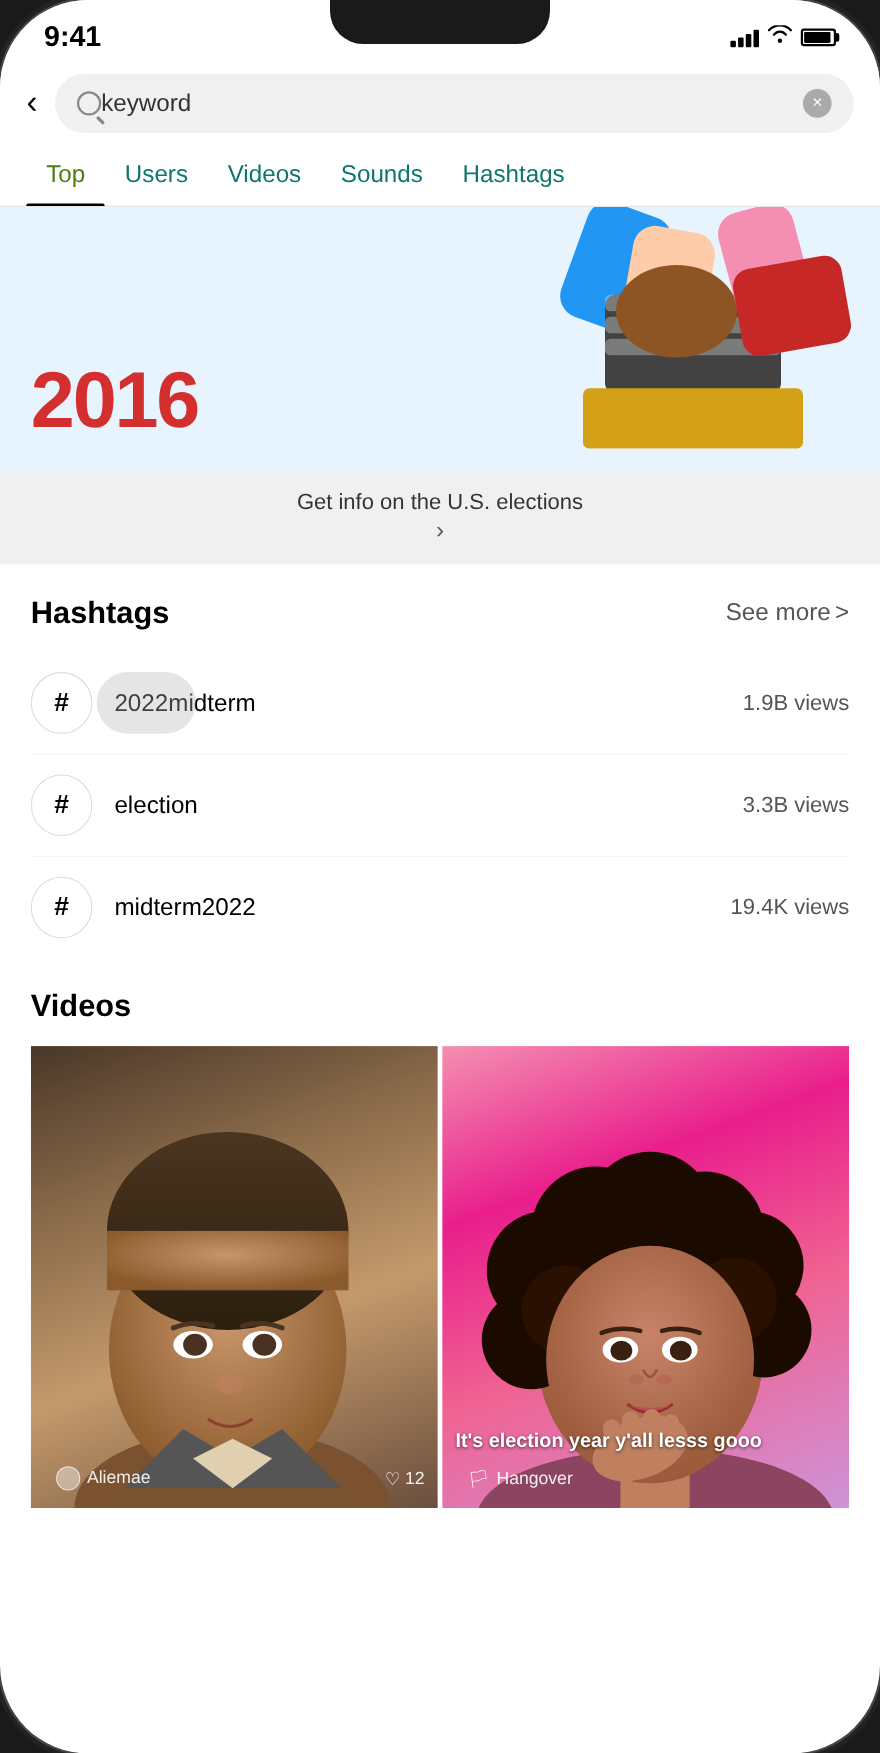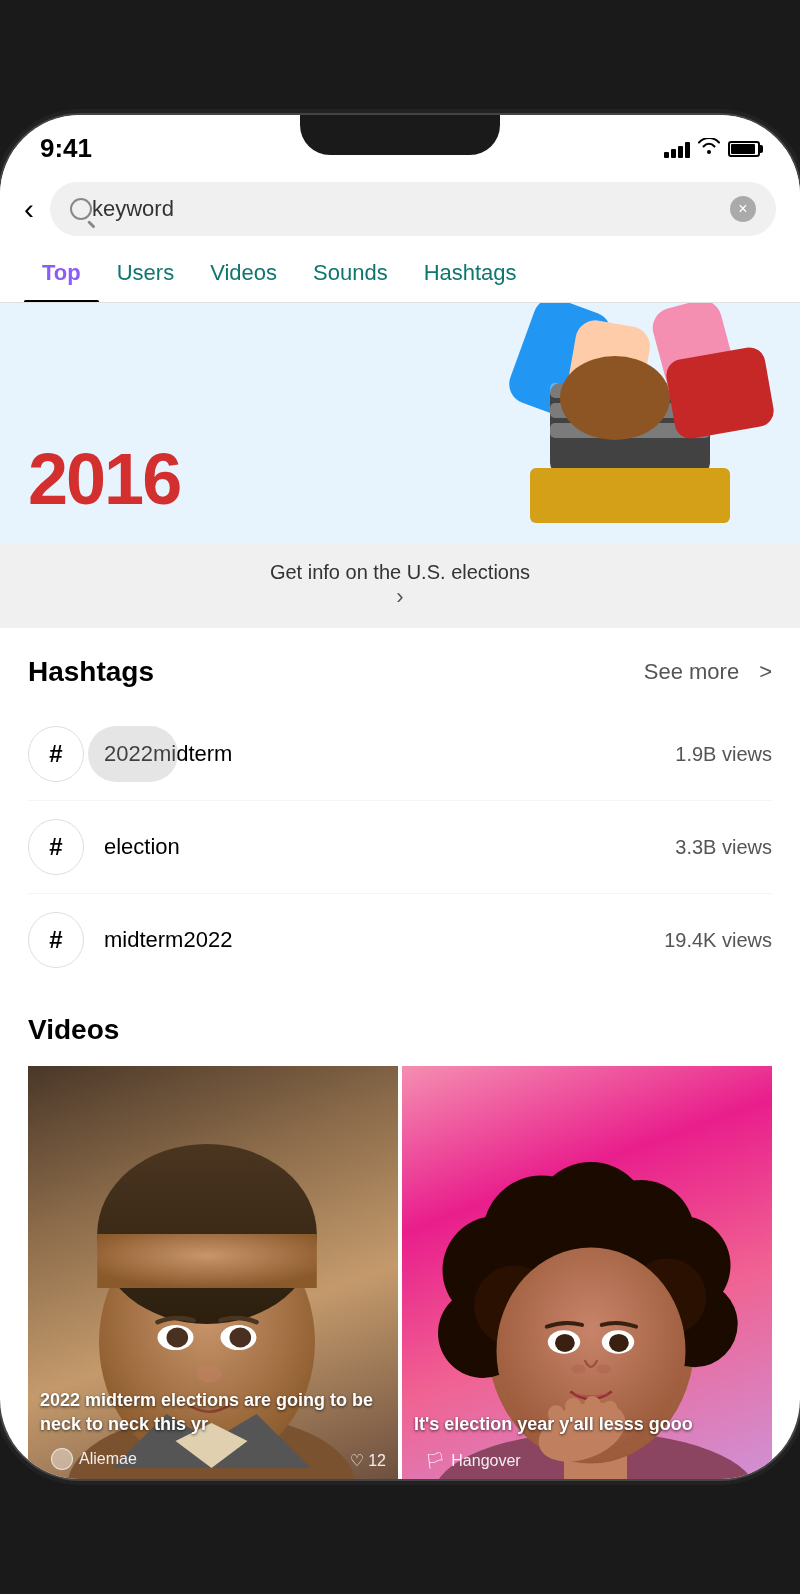--- a/index.html
+++ b/index.html
@@ -8,21 +8,21 @@
       background: #1a1a1a;
       display: flex;
       justify-content: center;
       align-items: center;
       min-height: 100vh;
       font-family: -apple-system, BlinkMacSystemFont, 'Helvetica Neue', sans-serif;
     }
 
     .phone-frame {
       width: 800px;
-      height: 1364px;
+      height: 1594px;
       background: #1a1a1a;
       border-radius: 80px;
       position: relative;
       overflow: hidden;
       box-shadow: 0 0 0 2px #444, 0 0 0 6px #222;
     }
 
     .phone-screen {
       position: absolute;
       top: 0;
@@ -200,22 +200,22 @@
     .tab-item {
       padding: 16px 18px;
       font-size: 22px;
       color: #0f766e;
       cursor: pointer;
       position: relative;
       white-space: nowrap;
     }
 
     .tab-item.active {
-      color: #8b5cf6;
-      font-weight: 700;
+      color: #4d7c0f;
+      font-weight: 400;
     }
 
     .tab-item.active::after {
       content: '';
       position: absolute;
       bottom: -1px;
       left: 0;
       right: 0;
       height: 3px;
       background: #000;
@@ -311,21 +311,21 @@
       font-weight: 800;
       color: #000;
     }
 
     .see-more-btn {
       font-size: 22px;
       color: #555;
       cursor: pointer;
       display: flex;
       align-items: center;
-      gap: 20px;
+      gap: 4px;
     }
 
     .hashtag-item {
       display: flex;
       align-items: center;
       padding: 18px 0;
       border-bottom: 1px solid #f5f5f5;
       cursor: pointer;
     }
 
@@ -614,21 +614,20 @@
                 <path d="M165 330 Q187 345 210 330" stroke="#8b4030" stroke-width="3" fill="none"></path>
 
                 <path d="M130 238 Q150 230 170 236" stroke="#4a3520" stroke-width="5" fill="none" stroke-linecap="round"></path>
                 <path d="M200 236 Q220 230 240 238" stroke="#4a3520" stroke-width="5" fill="none" stroke-linecap="round"></path>
 
                 <path d="M80 400 L140 340 L190 370 L240 340 L300 400 Z" fill="#555"></path>
 
                 <path d="M150 370 L190 400 L230 370 L190 350 Z" fill="#e0d0b0"></path>
               </svg>
             </div>
-            <div class="video-caption">2022 midterm elections are going to be neck to neck this yr</div>
             <div class="video-author">
               <div class="author-avatar-sm"></div>
               <span>Aliemae</span>
             </div>
             <div class="video-likes">
               <span>♡</span>
               <span>12</span>
             </div>
           </div>
 

